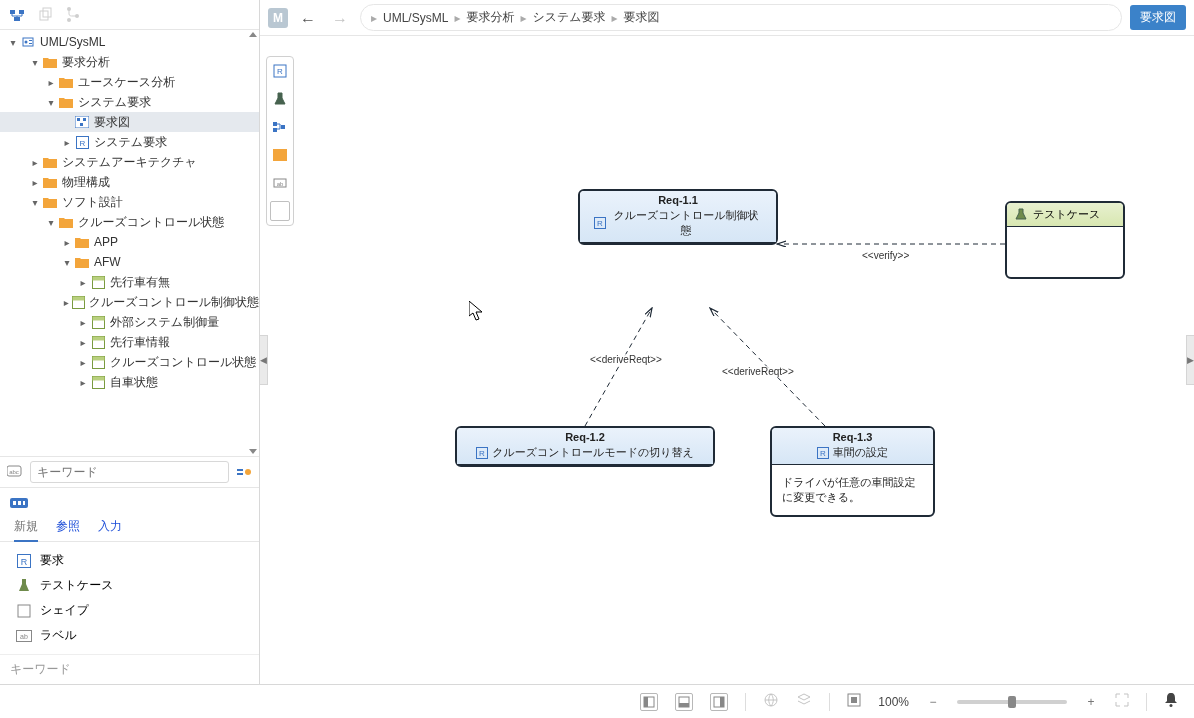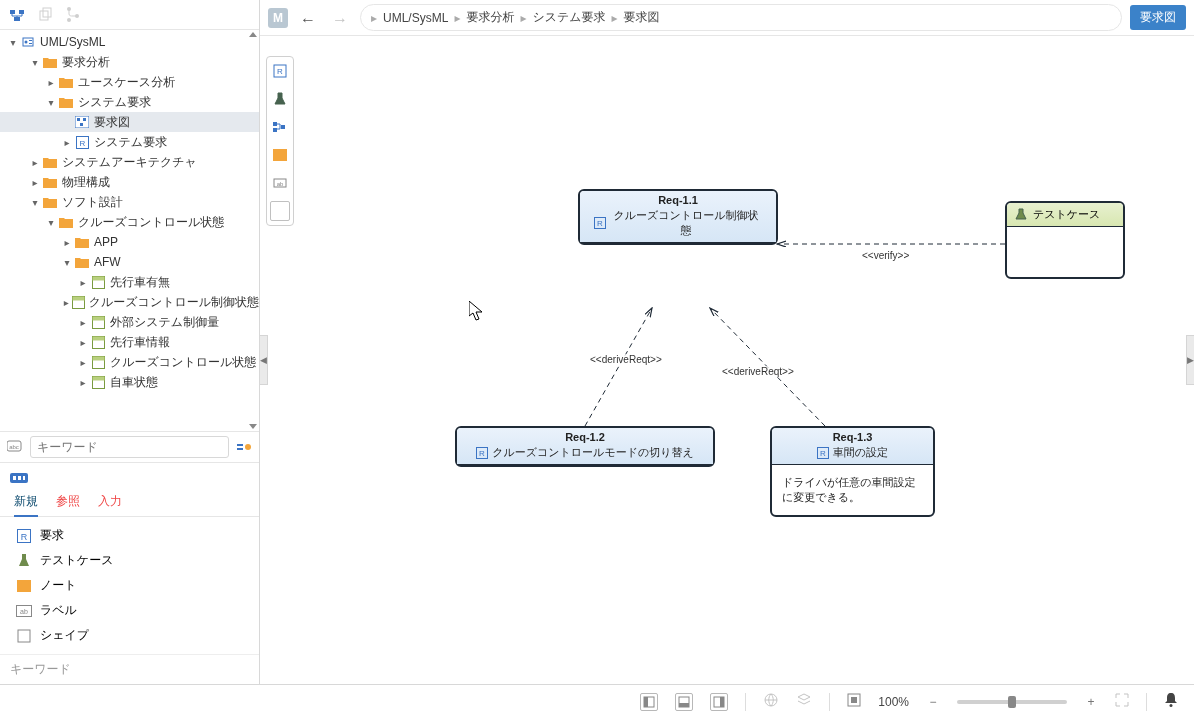--- a/index.html
+++ b/index.html
@@ -27,22 +27,22 @@
 
 
 .searchrow { display:flex; align-items:center; gap:6px; padding:4px 6px; border-top:1px solid #e6e6e6; }
 .searchrow input { flex:1; border:1px solid #d8d8d8; border-radius:3px; padding:3px 6px; font-size:12px; color:#666; }
 .sicon { width:18px; height:18px; display:inline-flex; align-items:center; justify-content:center; }
 
 
 .palette { border-top:1px solid #e6e6e6; display:flex; flex-direction:column; font-size:12px; }
 .palette .phead { display:flex; align-items:center; padding:6px 10px 2px; }
 .palette .tabs { display:flex; gap:18px; padding:4px 14px 6px; border-bottom:1px solid #e6e6e6; }
-.palette .tabs span { cursor:pointer; color:#ef4444; }
-.palette .tabs span.active { color:#0c4a6e; border-bottom:2px solid #3b74c4; padding-bottom:4px; margin-bottom:-7px; }
+.palette .tabs span { cursor:pointer; color:#1d4ed8; }
+.palette .tabs span.active { color:#737373; border-bottom:2px solid #3b74c4; padding-bottom:4px; margin-bottom:-7px; }
 .palette .plist { padding:6px 0; }
 .palette .prow { display:flex; align-items:center; gap:8px; padding:4px 16px; }
 .palette .picon { width:16px; height:16px; display:inline-flex; align-items:center; justify-content:center; }
 .palette .pfilter { padding:6px 10px; color:#999; font-size:12px; border-top:1px solid #eee; }
 
 
 .mhead { display:flex; align-items:center; gap:8px; padding:4px 8px; border-bottom:1px solid #e6e6e6; height:36px; }
 .mbadge { background:#b9c7d2; color:#fff; font-weight:bold; border-radius:3px; width:20px; height:20px; display:inline-flex; align-items:center; justify-content:center; font-size:12px; }
 .navbtn { color:#555; font-size:16px; padding:0 4px; cursor:pointer; }
 .crumbs { flex:1; display:flex; align-items:center; gap:6px; font-size:12px; color:#444; padding:4px 10px; border:1px solid #e6e6e6; border-radius:14px; background:#fff; }
@@ -358,42 +358,34 @@
           <div class="prow">
             <span class="picon">
               <svg width="12" height="14">
                 <path d="M4 0h4v5l3 7H1l3-7z" fill="#6f8b4c"></path>
               </svg>
             </span>
             <span>テストケース</span>
           </div>
           <div class="prow">
             <span class="picon">
-              <svg width="14" height="12">
-                <path d="M0 0h14v12H0z" fill="#f3a53b"></path>
-              </svg>
-            </span>
-            <span>ノート</span>
+              <svg width="14" height="14">
+                <rect x="1" y="1" width="12" height="12" fill="none" stroke="#888"></rect>
+              </svg>
+            </span>
+            <span>シェイプ</span>
           </div>
           <div class="prow">
             <span class="picon">
               <svg width="16" height="12">
                 <rect x="0.5" y="0.5" width="15" height="11" fill="none" stroke="#888"></rect>
                 <text x="8" y="9" font-size="7" text-anchor="middle" fill="#888">ab</text>
               </svg>
             </span>
             <span>ラベル</span>
-          </div>
-          <div class="prow">
-            <span class="picon">
-              <svg width="14" height="14">
-                <rect x="1" y="1" width="12" height="12" fill="none" stroke="#888"></rect>
-              </svg>
-            </span>
-            <span>シェイプ</span>
           </div>
         </div>
       <div class="pfilter">キーワード</div>
     </div>
   </div>
 
   <div class="main">
     <div class="mhead">
       <span class="mbadge">M</span>
       <span class="navbtn">←</span>

